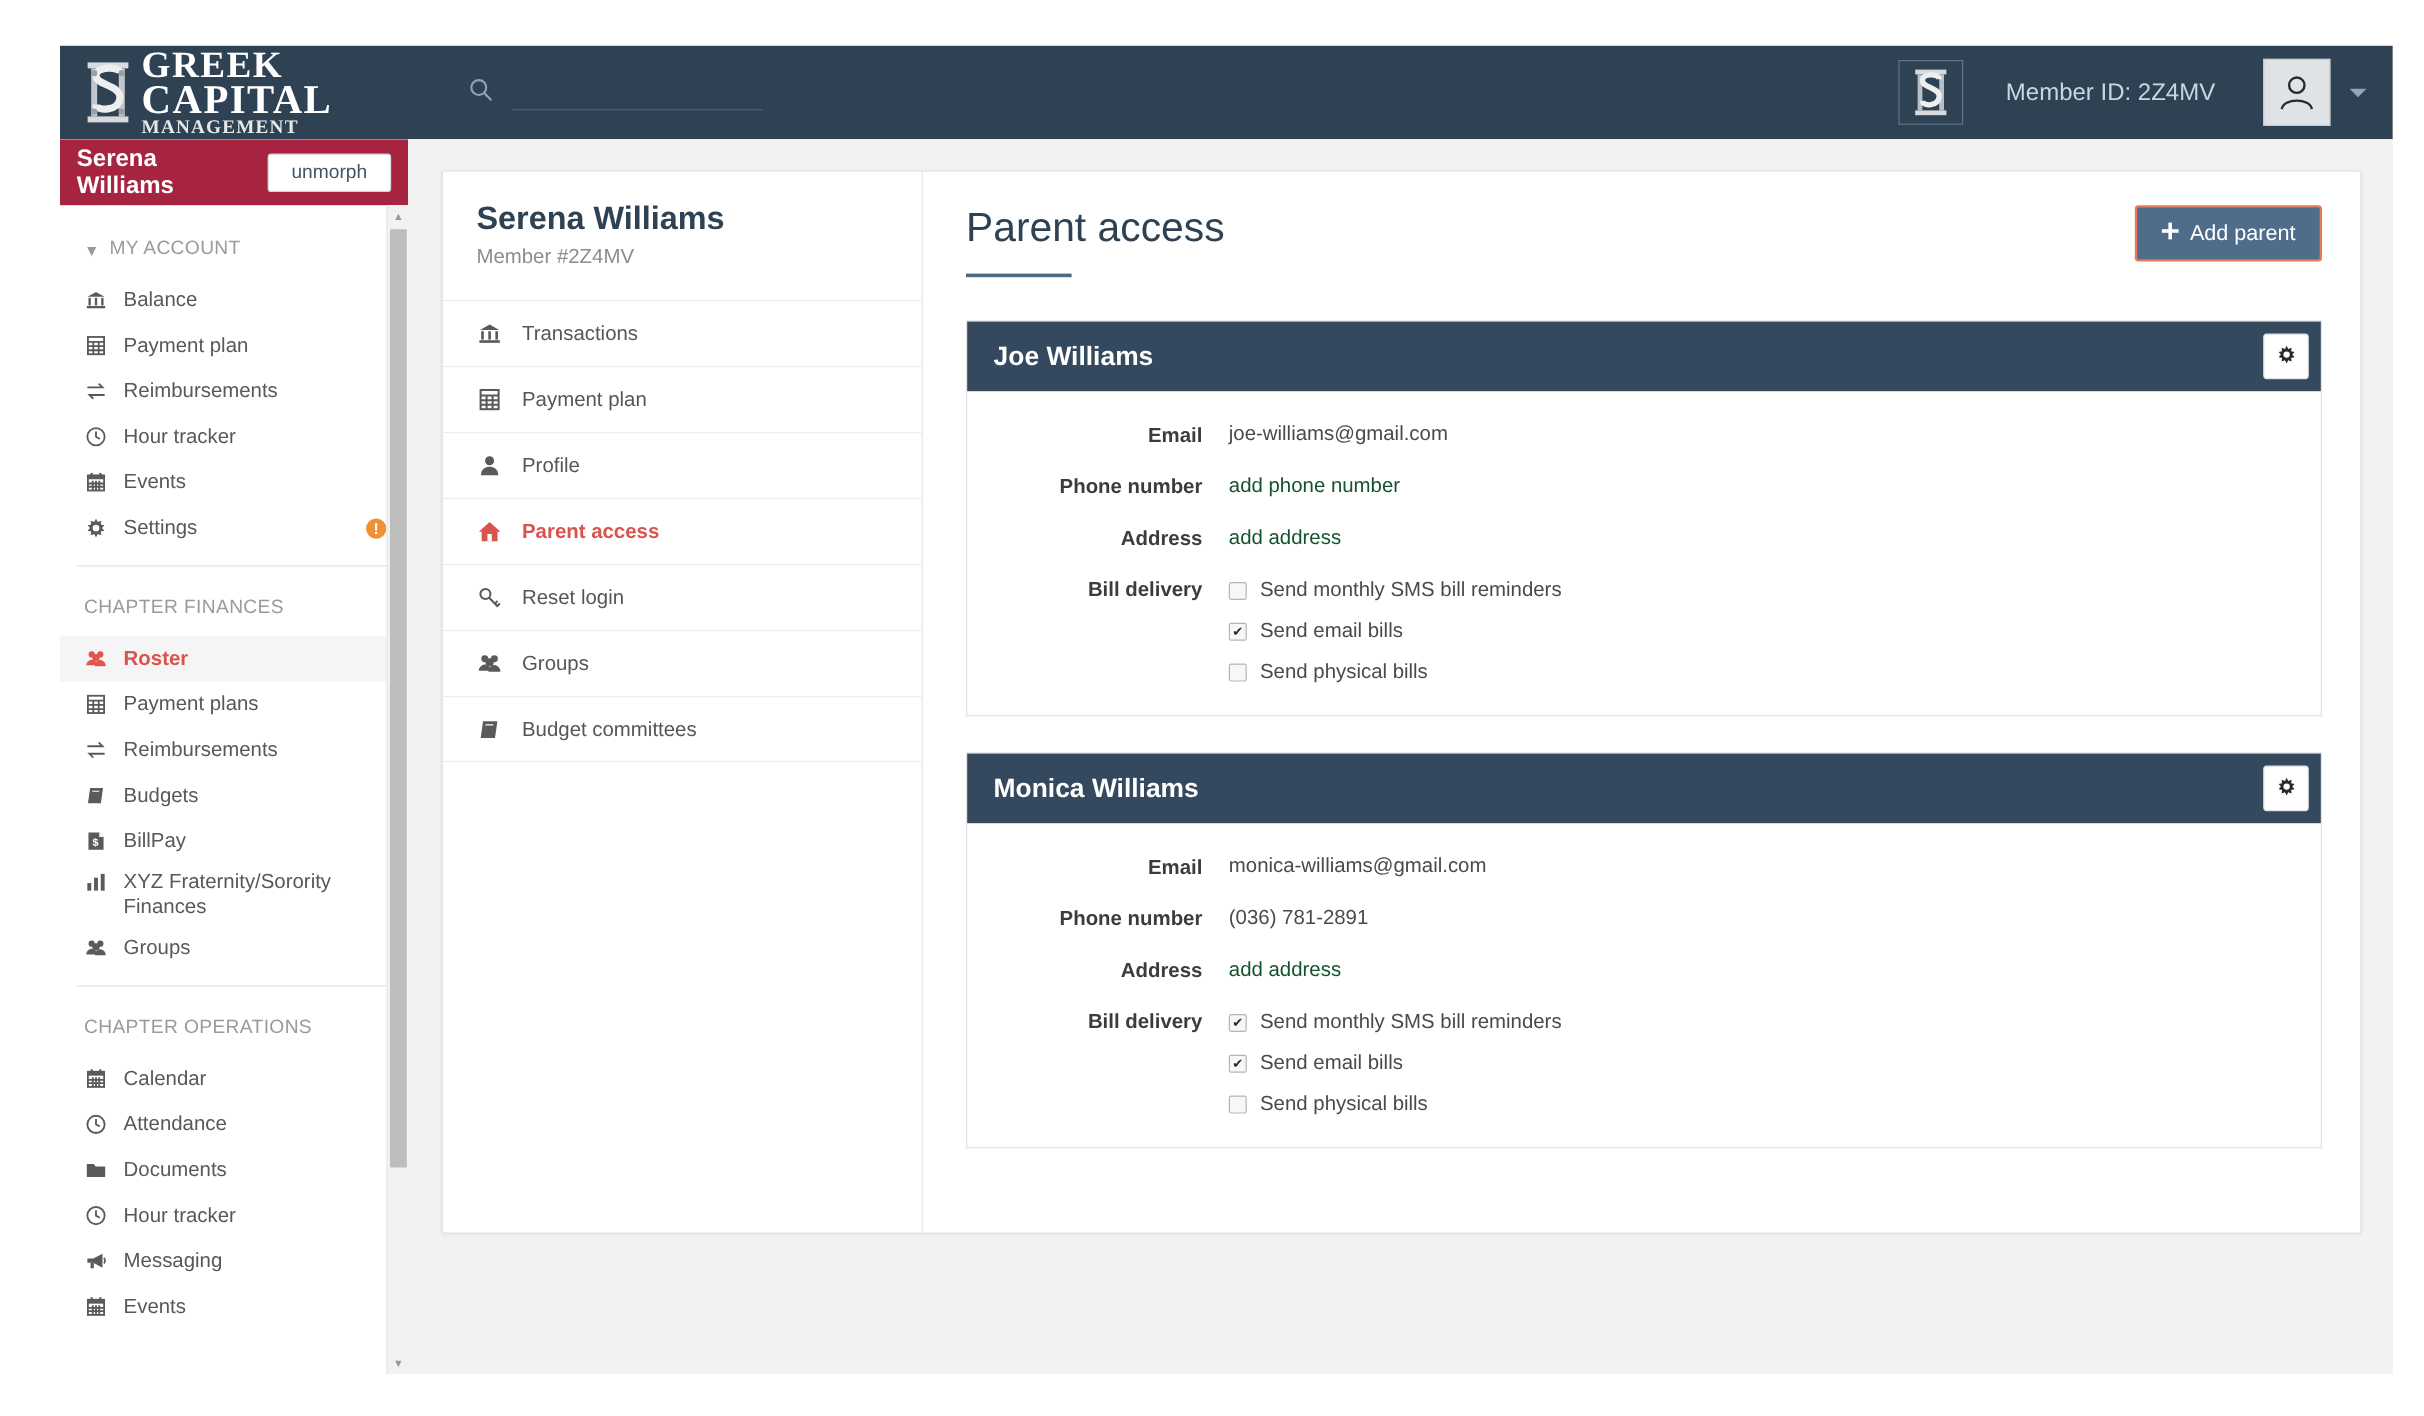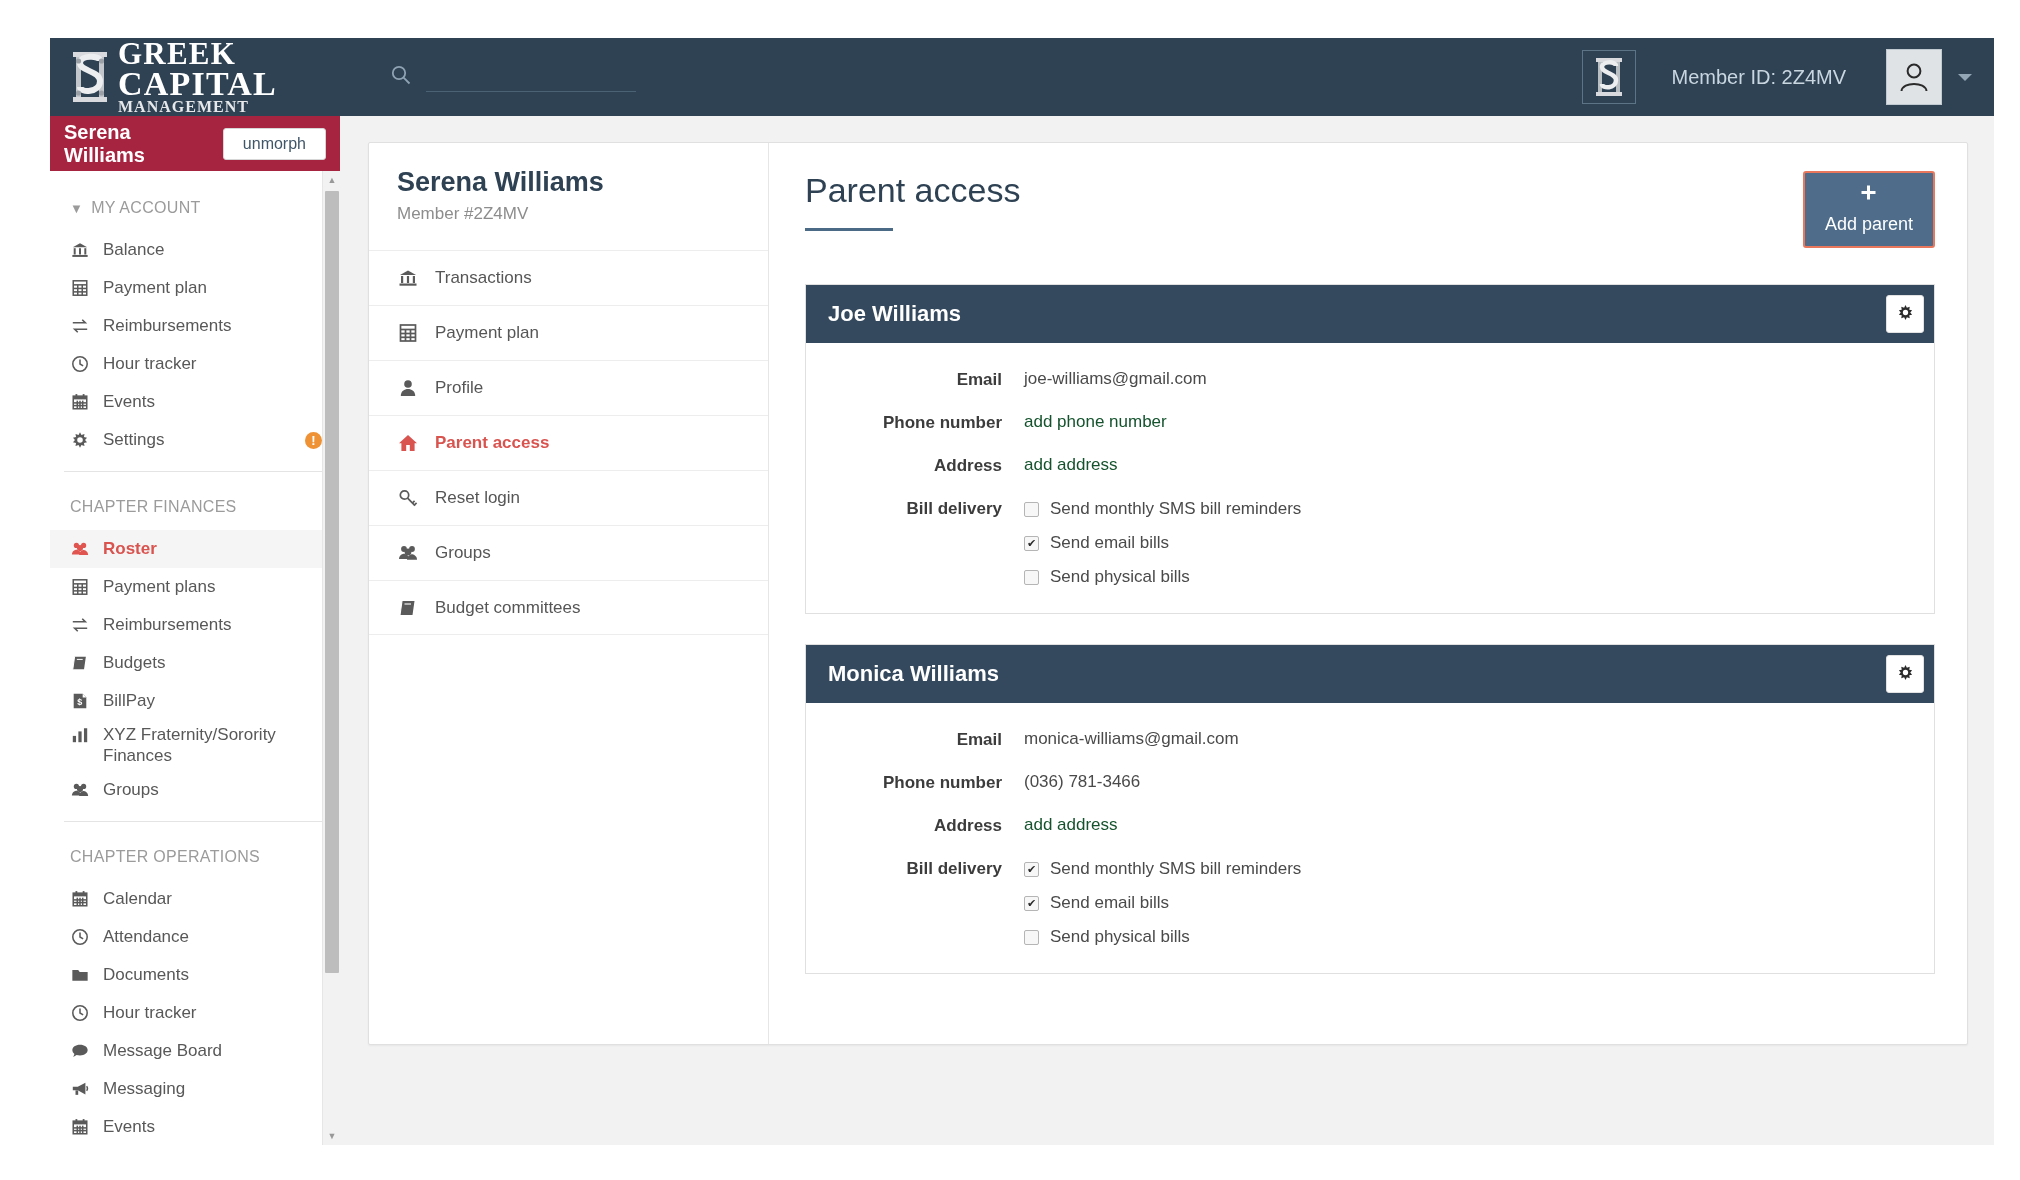--- a/index.html
+++ b/index.html
@@ -191,21 +191,20 @@
     font-size: 34px; color: #2e4254; font-weight: normal;
     padding-bottom: 18px;
   }
   .title-underline { width: 88px; height: 3px; background: #4b6a85; }
   .add-parent-btn {
     margin-left: auto; background: #4f6d8a; color: #ffffff;
     border: 2px solid #e8775c; border-radius: 3px;
     font-size: 18px; padding: 11px 20px; cursor: pointer;
     display: flex; align-items: center; gap: 9px;
     font-family: "Liberation Sans", sans-serif;
-    flex-direction: column;
   }
 
   
   .cards { margin-top: 36px; }
   .pcard {
     border: 1px solid #e0e0e0; background: #ffffff;
     margin-bottom: 30px;
   }
   .pcard-head {
     background: #34495e; height: 58px;
@@ -494,28 +493,20 @@
             <span class="lbl">Documents</span>
           </div>
           <div class="side-item">
             <span class="ico">
               <svg width="18" height="18" viewBox="0 0 20 20">
                 <circle cx="10" cy="10" r="8" stroke="#5a5a5a" fill="none" stroke-width="1.7"></circle>
                 <path d="M10 5 V10 L13.5 12" stroke="#5a5a5a" fill="none" stroke-width="1.7"></path>
               </svg>
             </span>
             <span class="lbl">Hour tracker</span>
-          </div>
-          <div class="side-item">
-            <span class="ico">
-              <svg width="18" height="18" viewBox="0 0 20 20">
-                <path d="M10 3 C15 3 18.5 5.6 18.5 9 C18.5 12.4 15 15 10 15 C8.6 15 7.3 14.8 6.2 14.5 L2.5 16.8 L3.8 13.3 C2.3 12.2 1.5 10.7 1.5 9 C1.5 5.6 5 3 10 3 Z" fill="#5a5a5a"></path>
-              </svg>
-            </span>
-            <span class="lbl">Message Board</span>
           </div>
           <div class="side-item">
             <span class="ico">
               <svg width="18" height="18" viewBox="0 0 20 20">
                 <path d="M2 7.5 L7.5 7.5 L16 3 V16 L7.5 11.5 L2 11.5 Z" fill="#5a5a5a"></path>
                 <path d="M5 11.5 L5 16.5 L8 16.5 L8 11.5 Z" fill="#5a5a5a"></path>
                 <path d="M17.3 7 C18.6 8.3 18.6 10.7 17.3 12" stroke="#5a5a5a" fill="none" stroke-width="1.7"></path>
               </svg>
             </span>
             <span class="lbl">Messaging</span>
@@ -703,21 +694,21 @@
                     </svg></span>
                 </button>
               </div>
               <div class="pcard-body">
                 <div class="frow">
                   <div class="flabel">Email</div>
                   <div class="fvalue">monica-williams@gmail.com</div>
                 </div>
                 <div class="frow">
                   <div class="flabel">Phone number</div>
-                  <div class="fvalue">(036) 781-3466</div>
+                  <div class="fvalue">(036) 781-2891</div>
                 </div>
                 <div class="frow">
                   <div class="flabel">Address</div>
                   <div class="fvalue link">add address</div>
                 </div>
                 <div class="frow">
                   <div class="flabel">Bill delivery</div>
                   <div class="checks">
                     <div class="chk-row">
                       <span class="chkbox">✔</span>

